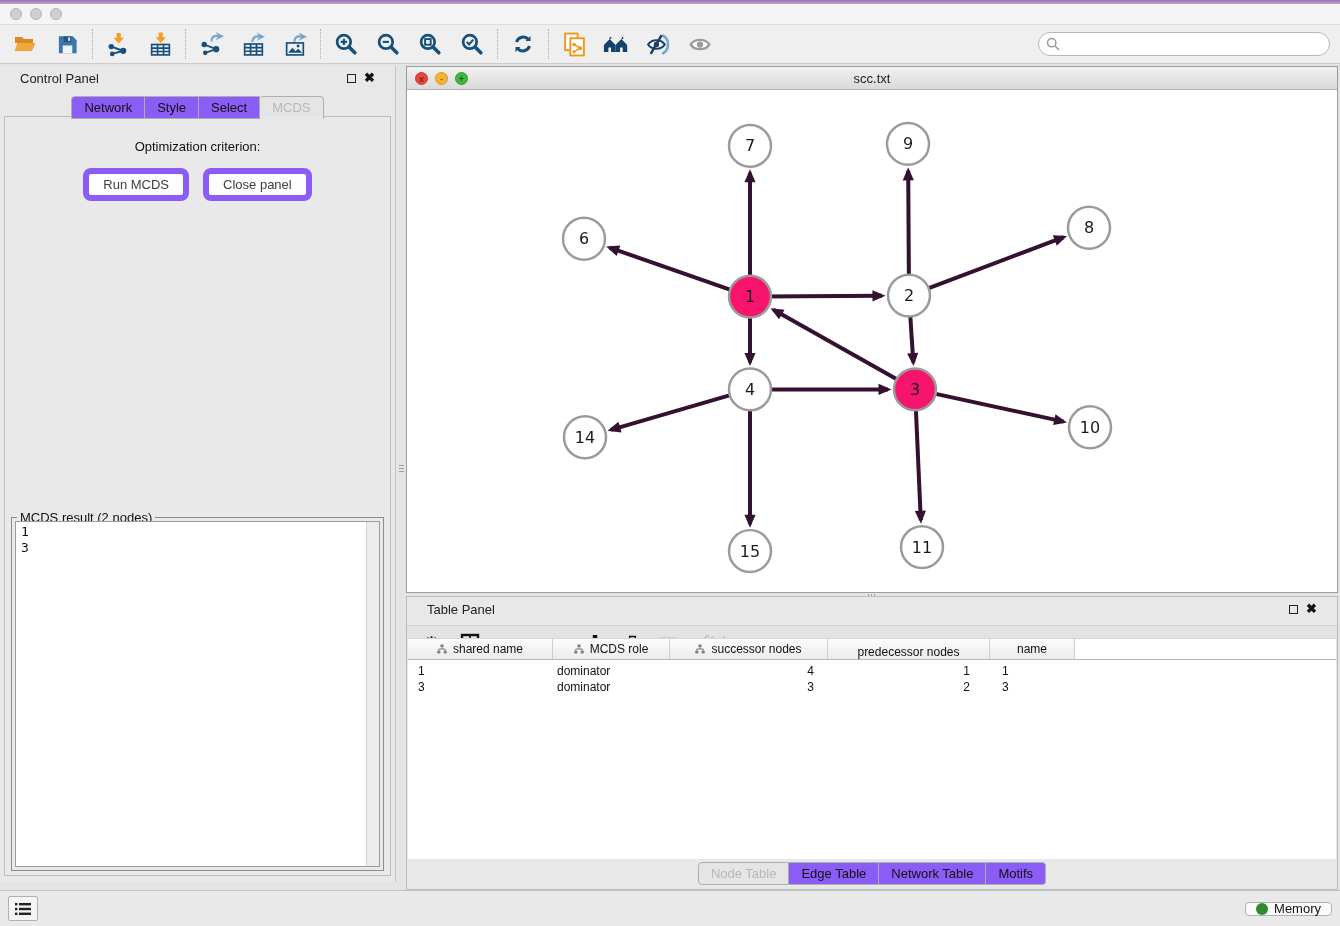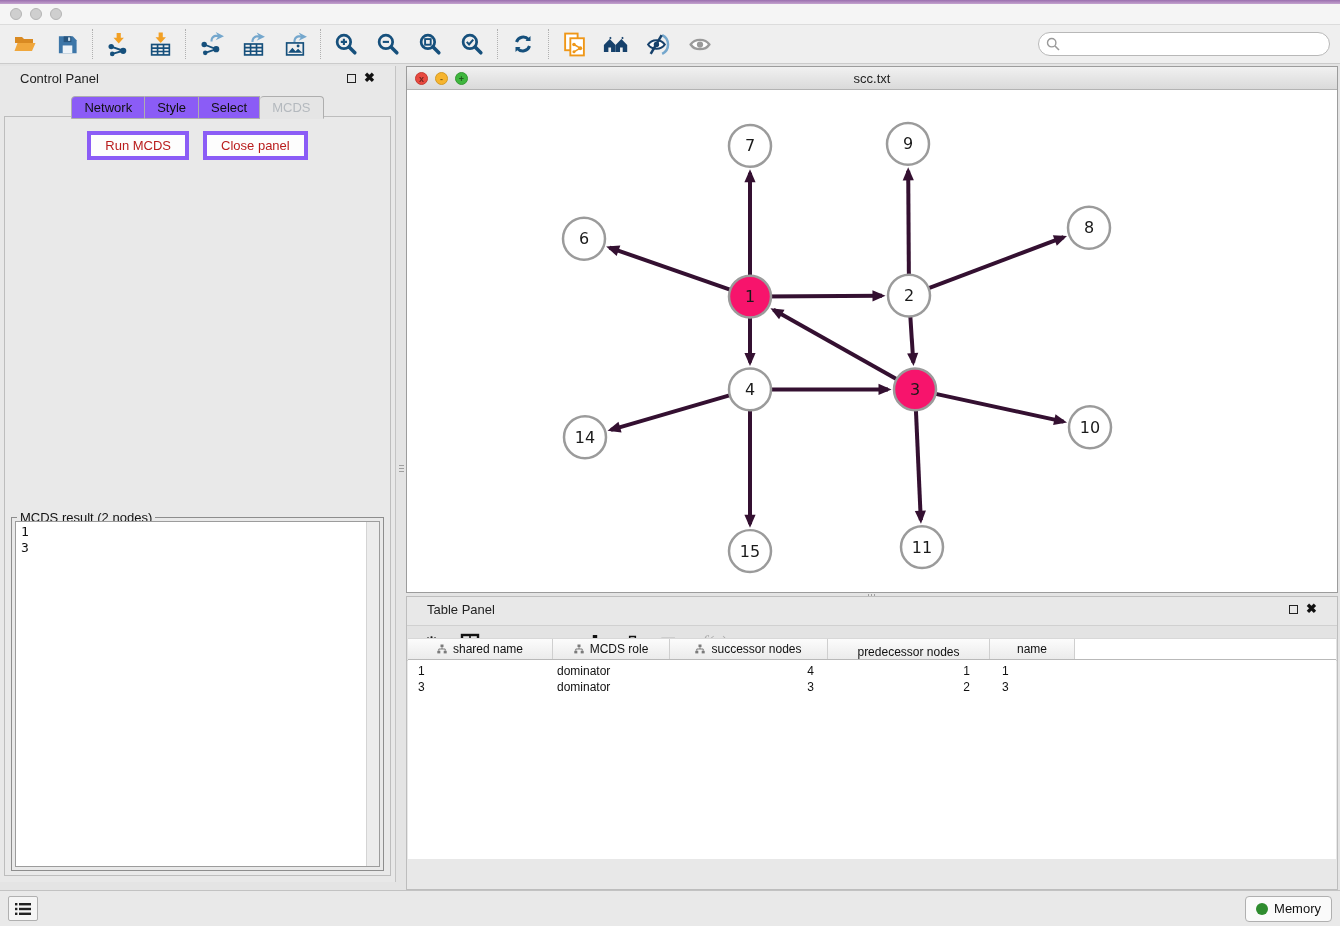--- a/index.html
+++ b/index.html
@@ -48,22 +48,22 @@
   .opt-label { text-align:center; font-size:13px; color:#111; margin-top:22px; }
   .combo { width:310px; height:22px; margin:8px auto 0; background:#fff;
     border:1px solid #a9a9a9; border-radius:4px; display:flex; align-items:center;
     padding:0 6px 0 10px; font-size:13px; color:#111; }
   .combo-arrows { margin-left:auto; display:flex; flex-direction:column; gap:1px; }
   .combo-arrows i { width:0; height:0; border-left:4px solid transparent;
     border-right:4px solid transparent; display:block; }
   .combo-arrows .up { border-bottom:5px solid #555; }
   .combo-arrows .dn { border-top:5px solid #555; }
   .btn-row { display:flex; justify-content:center; gap:14px; margin-top:14px; }
-  .push-btn { font-size:13px; color:#b91c1c; background:#fdfdfd; border:4px solid #8b5cf6;
-    border-radius:0; padding:3px 14px; }
+  .push-btn { font-size:13px; color:#404040; background:#fdfdfd; border:6px solid #8b5cf6;
+    border-radius:8px; padding:3px 14px; }
   .result-box { position:absolute; left:6px; right:6px; top:372px; bottom:4px;
     border:1px solid #8d8d8d;margin-top:28px; }
   .result-legend { position:absolute; top:-8px; left:5px; background:#e9e9e9;
     font-size:13px; color:#111; padding:0 3px; }
   .result-inner { position:absolute; inset:3px; background:#fff; border:1px solid #9c9c9c;
     display:flex; }
   .result-text { flex:1; font-family:"DejaVu Sans Mono", monospace; font-size:13px;
     color:#111; padding:2px 5px; line-height:16px; }
   .result-scroll { width:13px; background:#ececec; border-left:1px solid #d4d4d4; }
 
@@ -103,21 +103,21 @@
     gap:6px; font-size:12px; color:#111; }
   .grid-row { display:flex; font-size:12px; color:#111; height:16px; align-items:center; }
   .gr-cell { padding:0 4px; }
   .c0 { width:145px; } .c1 { width:117px; } .c2 { width:158px; } .c3 { width:162px;flex-direction:column; } .c4 { width:85px;text-align:center; }
   .al { text-align:left; } .ar { text-align:right; }
   .tp-tabs { position:absolute; left:0; right:0; bottom:4px; display:flex; justify-content:center; }
   .status-bar { position:absolute; left:0; right:0; bottom:0; height:36px; background:#e9e9e9;
     border-top:1px solid #c2c2c2; display:flex; align-items:center; padding:0 8px; }
   .list-btn { width:30px; height:25px; background:#f5f5f5; border:1px solid #b0b0b0;
     border-radius:2px; display:flex; align-items:center; justify-content:center; }
-  .memory-btn { margin-left:auto; height:26px; background:#fafafa; border:1px solid #b0b0b0;
+  .memory-btn { margin-left:auto; height:14px; background:#fafafa; border:1px solid #b0b0b0;
     border-radius:4px; display:flex; align-items:center; gap:6px; padding:0 10px; font-size:13px; color:#111; }
   .mem-dot { width:12px; height:12px; border-radius:50%; }
   .splitter-v { position:absolute; left:397px; top:390px; width:8px; height:26px;
     display:flex; flex-direction:column; gap:2px; justify-content:center; align-items:center; }
   .splitter-v i, .splitter-h i { background:#9f9f9f; display:block; }
   .splitter-v i { width:5px; height:1px; }
   .splitter-h { position:absolute; left:858px; top:528px; height:4px; width:26px;
     display:flex; gap:2px; justify-content:center; align-items:center; }
   .splitter-h i { width:1px; height:3px; }
 </style>
@@ -299,20 +299,21 @@
         <span class="close-icon">✖</span>
       </span>
     </div>
     <div class="tabs-row">
       <span class="tab">Network</span>
       <span class="tab">Style</span>
       <span class="tab">Select</span>
       <span class="tab selected">MCDS</span>
     </div>
     <div class="cp-content">
+      <div class="opt-label">Optimization criterion:</div>
       <div class="btn-row">
         <button class="push-btn">Run MCDS</button>
         <button class="push-btn">Close panel</button>
       </div>
       <div class="result-box">
         <span class="result-legend">MCDS result (2 nodes)</span>
         <div class="result-inner">
           <div class="result-text">
             <div>1</div>
             <div>3</div>
@@ -494,20 +495,26 @@
         <span class="gr-cell c4 al" style="padding-left:12px;">1</span>
       </div>
       <div class="grid-row">
         <span class="gr-cell c0 al" style="padding-left:10px;">3</span>
         <span class="gr-cell c1 al">dominator</span>
         <span class="gr-cell c2 ar" style="padding-right:14px;">3</span>
         <span class="gr-cell c3 ar" style="padding-right:20px;">2</span>
         <span class="gr-cell c4 al" style="padding-left:12px;">3</span>
       </div>
     </div>
+    <div class="tp-tabs">
+      <span class="tab selected" style="border-radius:4px 0 0 4px; border-bottom:1px solid #aeaeae;">Node Table</span>
+      <span class="tab">Edge Table</span>
+      <span class="tab">Network Table</span>
+      <span class="tab" style="border-radius:0 4px 4px 0;">Motifs</span>
+    </div>
   </div>
 </div>
 
 <div class="status-bar">
   <span class="list-btn">
     <svg width="16" height="14" viewBox="0 0 16 14">
       <g fill="#222">
           <rect x="0" y="1" width="2.4" height="2.4"></rect>
           <rect x="4" y="1" width="12" height="2.4"></rect>
           <rect x="0" y="5.8" width="2.4" height="2.4"></rect>

